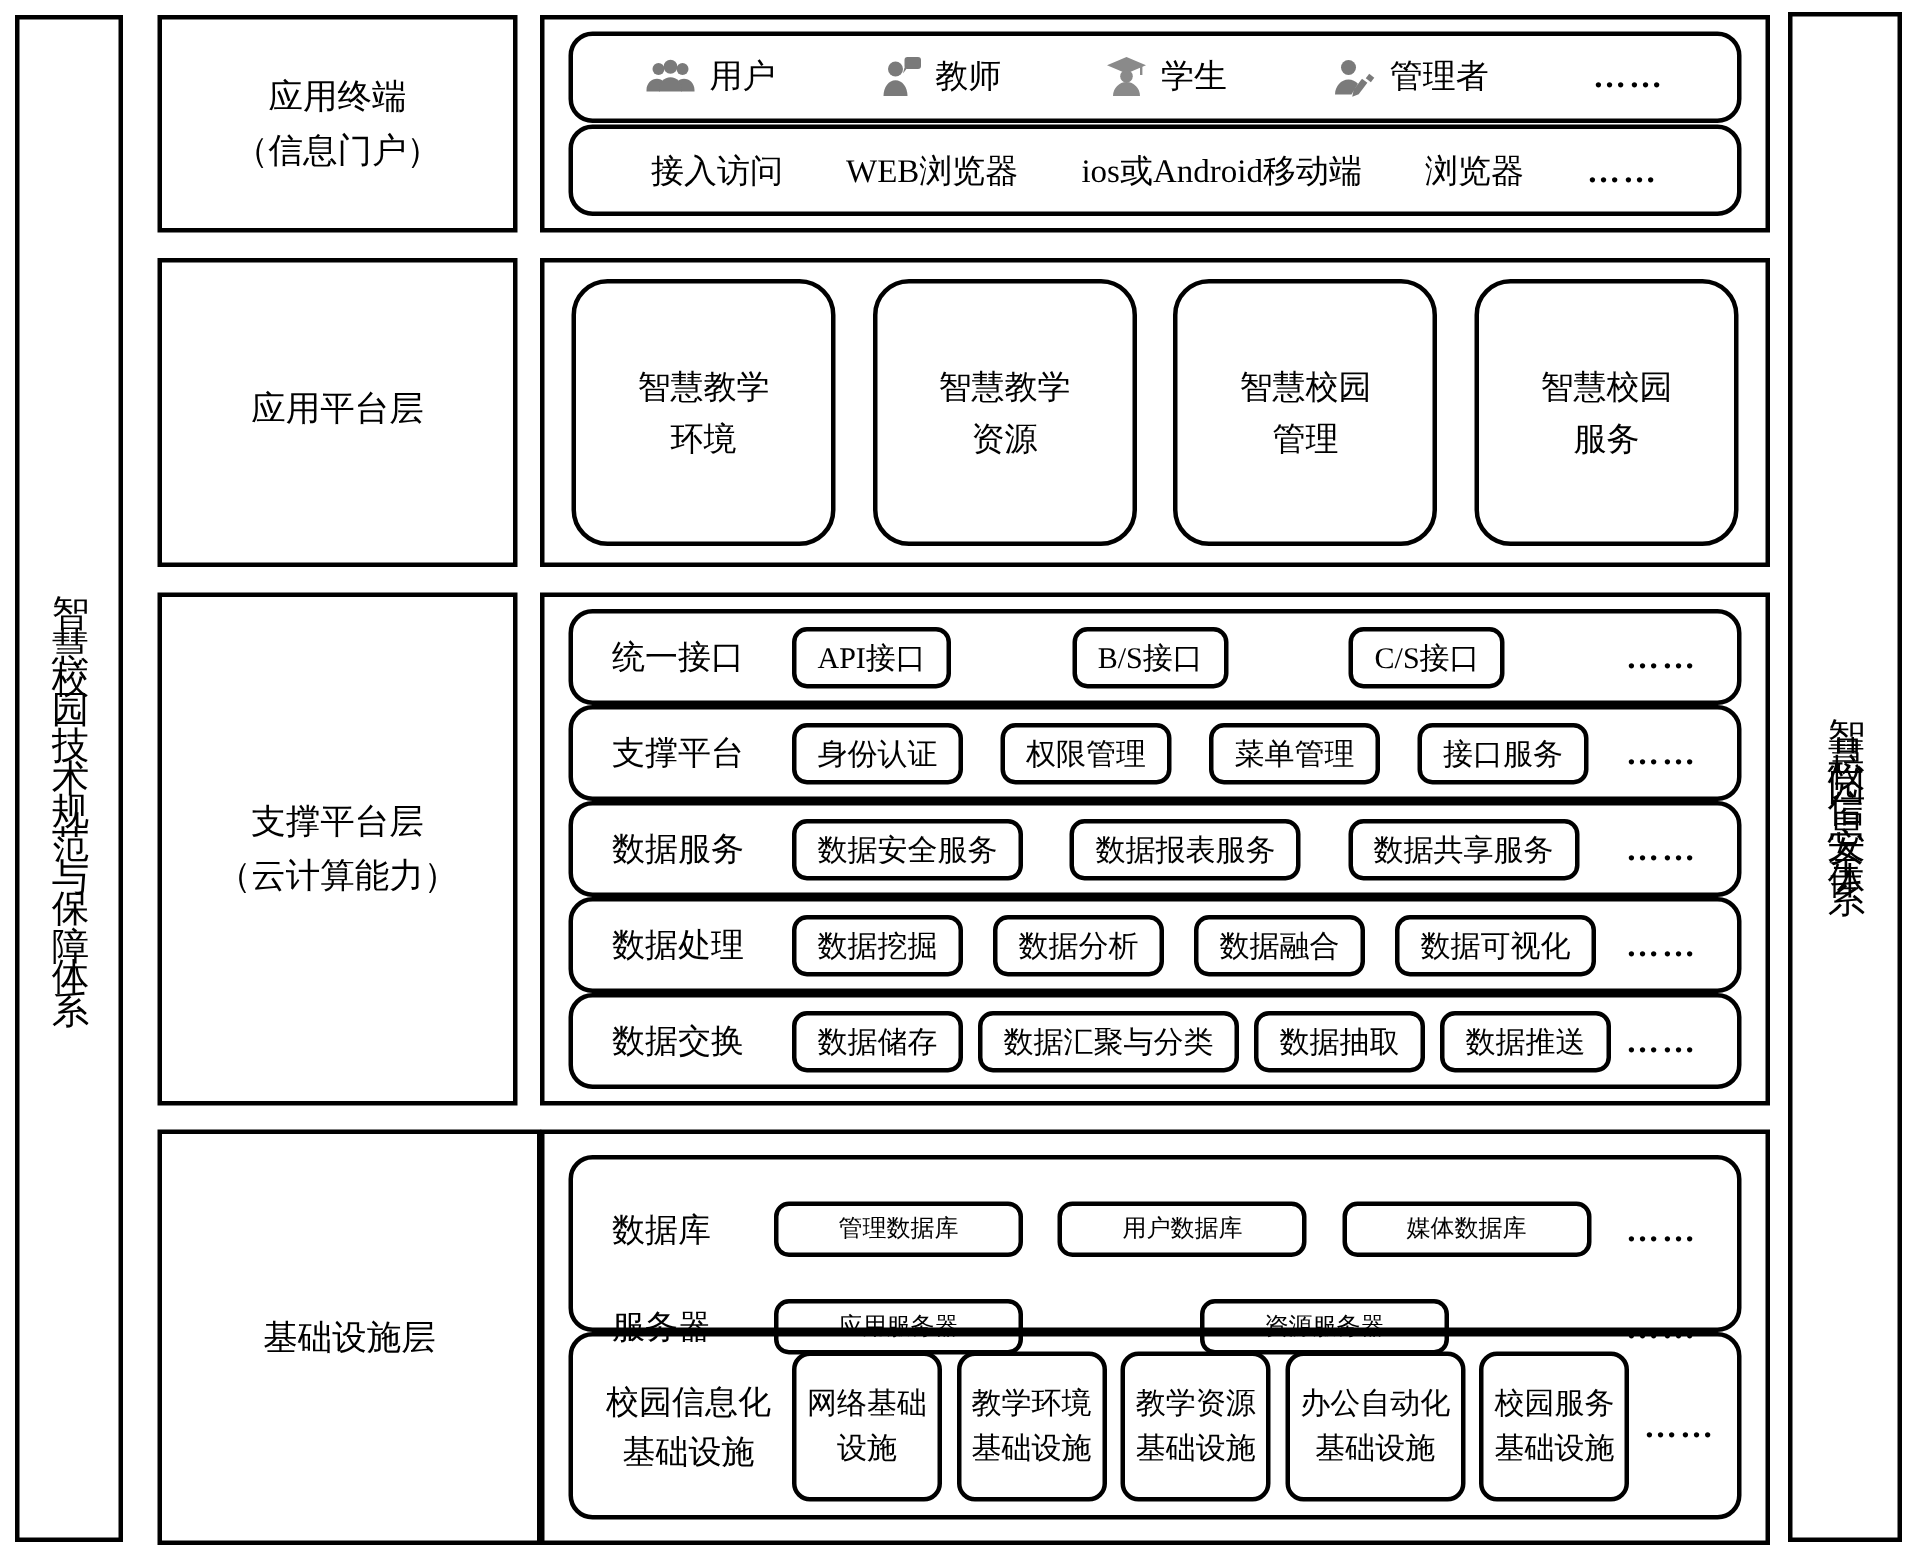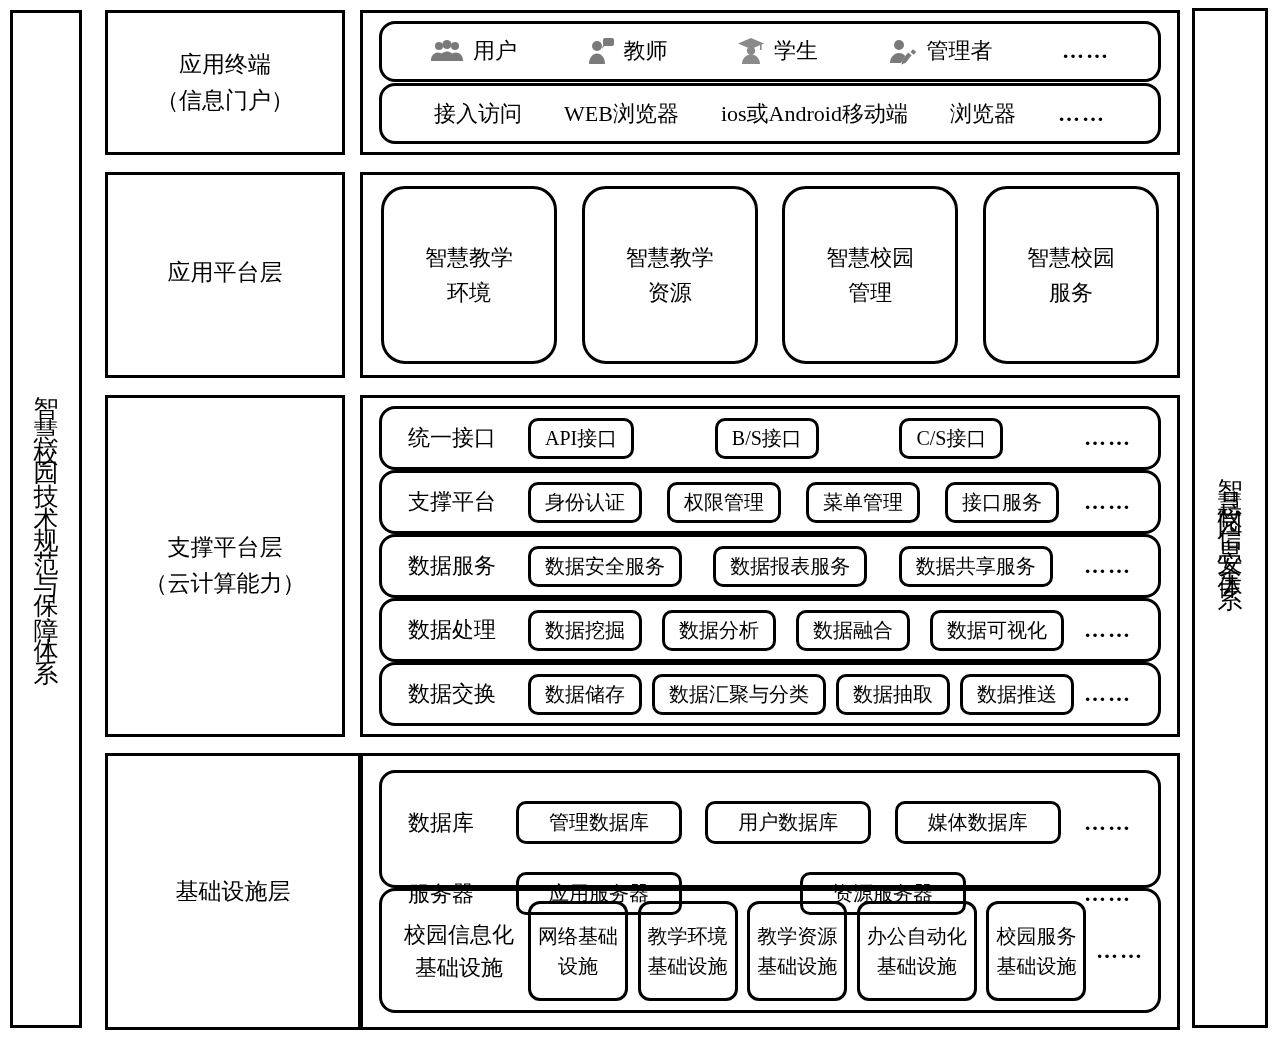--- a/index.html
+++ b/index.html
@@ -32,21 +32,21 @@
         padding:0 26px;font-size:22px;}
   .srow-label{width:120px;flex:none;}
   .srow-items{flex:1;display:flex;align-items:center;justify-content:space-between;}
   .sbox{border:3px solid #000;border-radius:10px;padding:4px 14px;font-size:20px;white-space:nowrap;}
   
   .infra-a{border:3px solid #000;border-radius:16px;height:112px;
            display:flex;flex-direction:column;justify-content:space-evenly;padding:0 26px;}
   .irow{display:flex;align-items:center;font-size:22px;margin-top:28px;}
   .irow-label{width:108px;flex:none;}
   .irow-items{flex:1;display:flex;align-items:center;justify-content:space-between;}
-  .ibox{border:3px solid #000;border-radius:10px;padding:5px 20px;font-size:20px;min-width:120px;
+  .ibox{border:3px solid #000;border-radius:10px;padding:5px 20px;font-size:16px;min-width:120px;
         text-align:center;white-space:nowrap;}
   .infra-b{border:3px solid #000;border-radius:16px;height:122px;display:flex;align-items:center;
            padding:0 14px;font-size:22px;}
   .infra-b-label{width:126px;flex:none;text-align:center;line-height:1.5;}
   .infra-b-items{flex:1;display:flex;align-items:center;justify-content:space-between;margin-left:6px;}
   .cbox{border:3px solid #000;border-radius:12px;height:94px;display:flex;flex-direction:column;
         align-items:center;justify-content:center;font-size:20px;line-height:1.5;
         text-align:center;padding:0 7px;}
   .two-line span{display:block;}
 </style>

